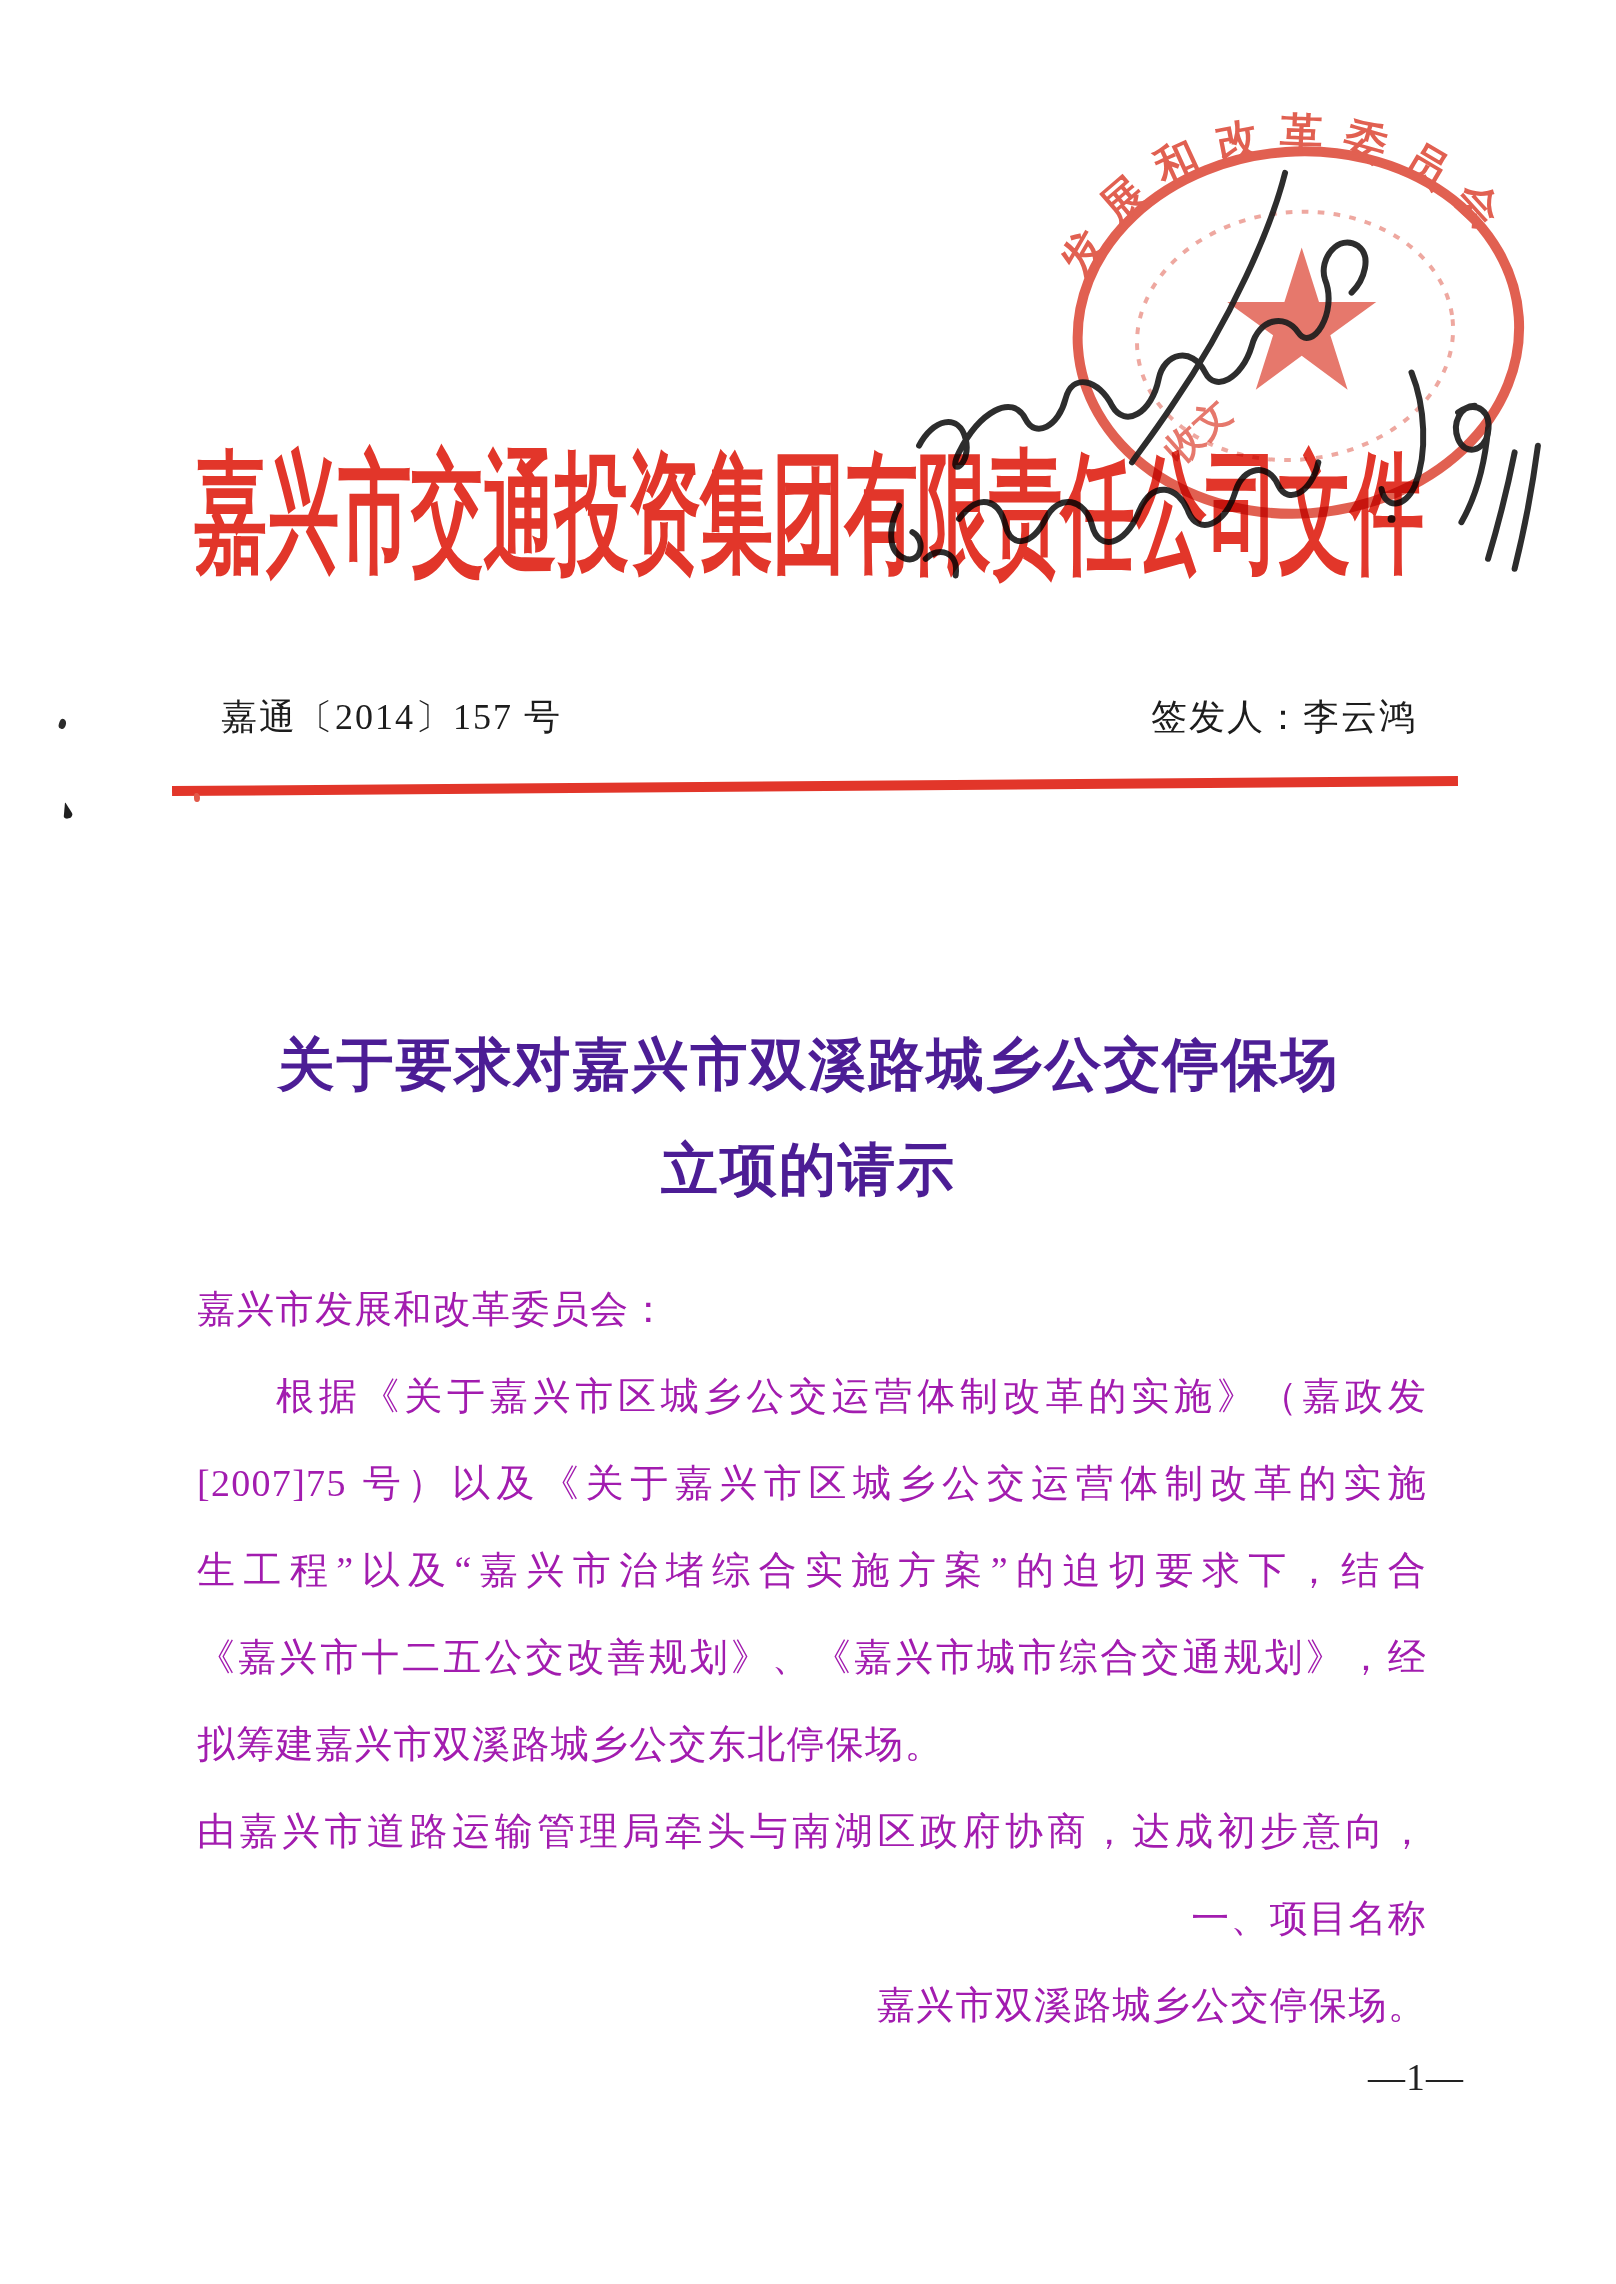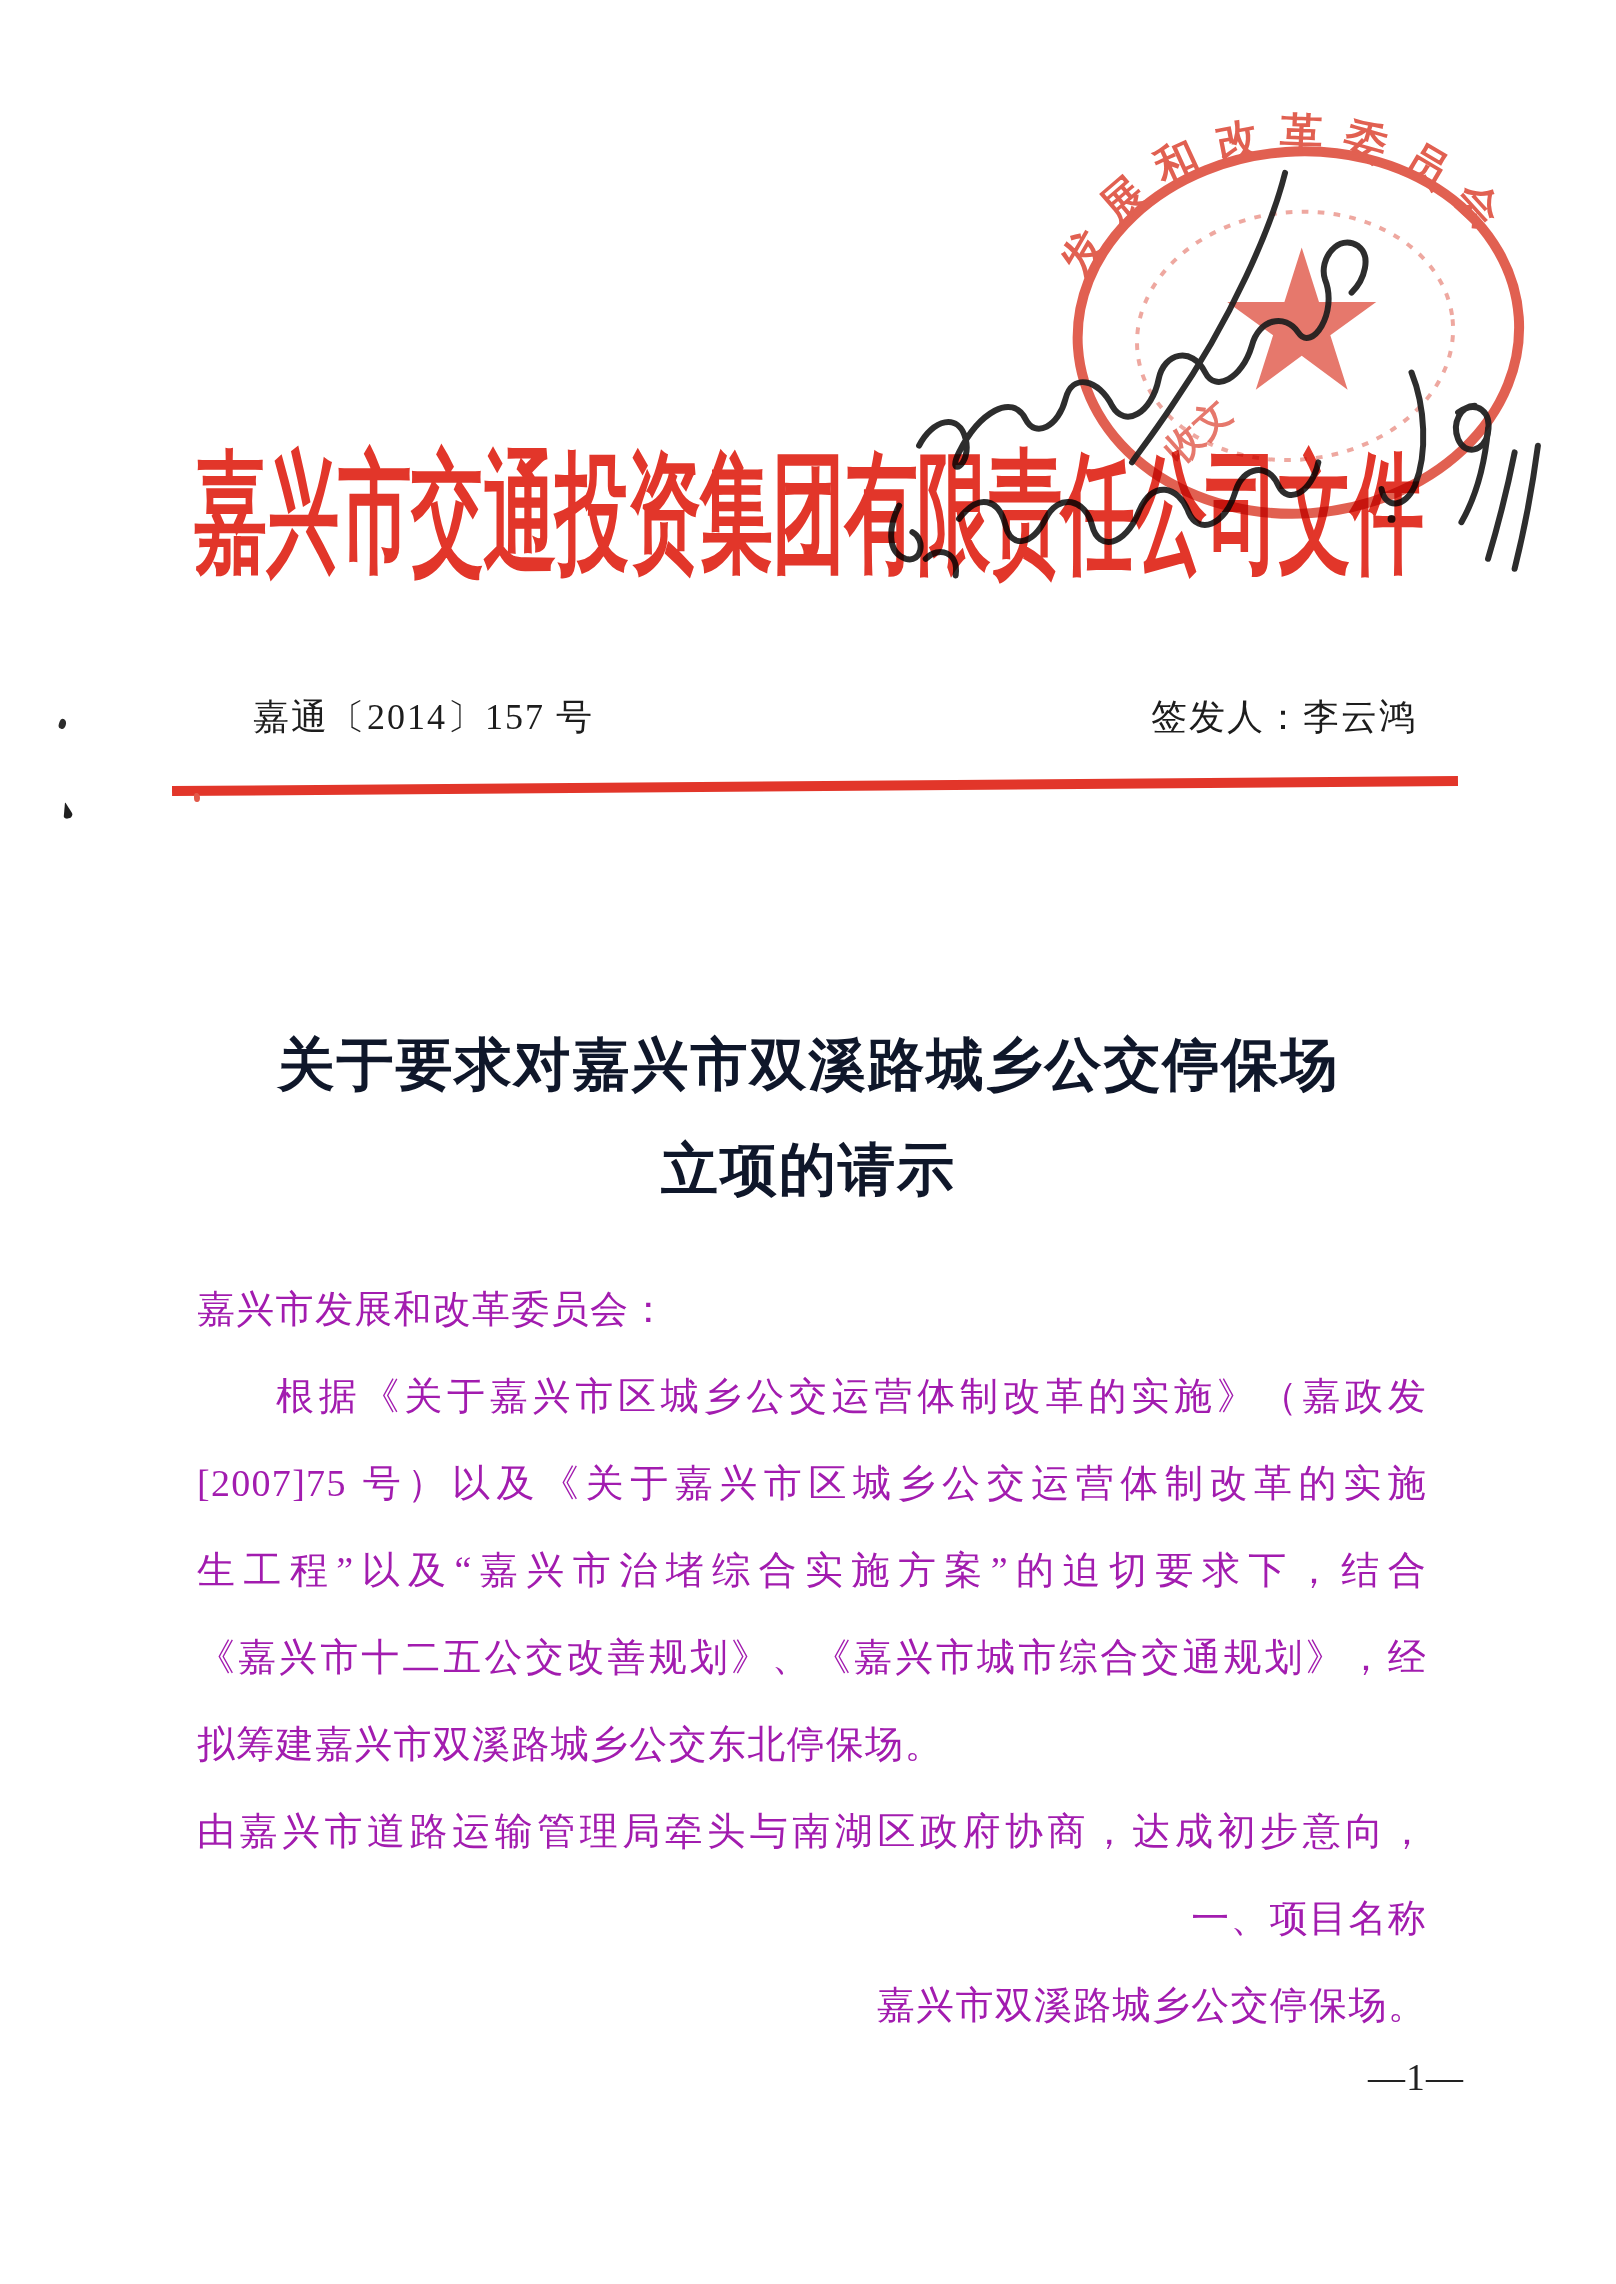--- a/index.html
+++ b/index.html
@@ -20,35 +20,34 @@
     color:#e2362a;
     transform:scaleY(1.8);transform-origin:top center;
     white-space:nowrap;
   }
   
   .docrow{
     position:absolute;top:693px;left:221px;right:200px;
     display:flex;justify-content:space-between;align-items:baseline;
     font-size:36px;letter-spacing:2px;
     font-family:"Liberation Serif","DejaVu Serif",serif;
-    margin-left:32px;
   }
   
   .redrule{
     position:absolute;top:781px;left:172px;width:1286px;height:10px;
     background:#e2362a;
     transform:rotate(-0.45deg);
   }
   
   .doctitle{
     position:absolute;top:1012px;left:0;right:0;
     text-align:center;
     font-family:"DejaVu Sans","Liberation Sans",sans-serif;
     font-weight:bold;font-size:57px;letter-spacing:2px;
-    line-height:105px;color:#0f172a;
+    line-height:105px;color:#4c1d95;
   }
   
   .body-text{
     position:absolute;top:1266px;left:197px;width:1230px;
     font-size:38px;letter-spacing:1.3px;color:#a21caf;
   }
   .body-text .line{
     height:87px;line-height:87px;white-space:nowrap;
     text-align:left;
   }

